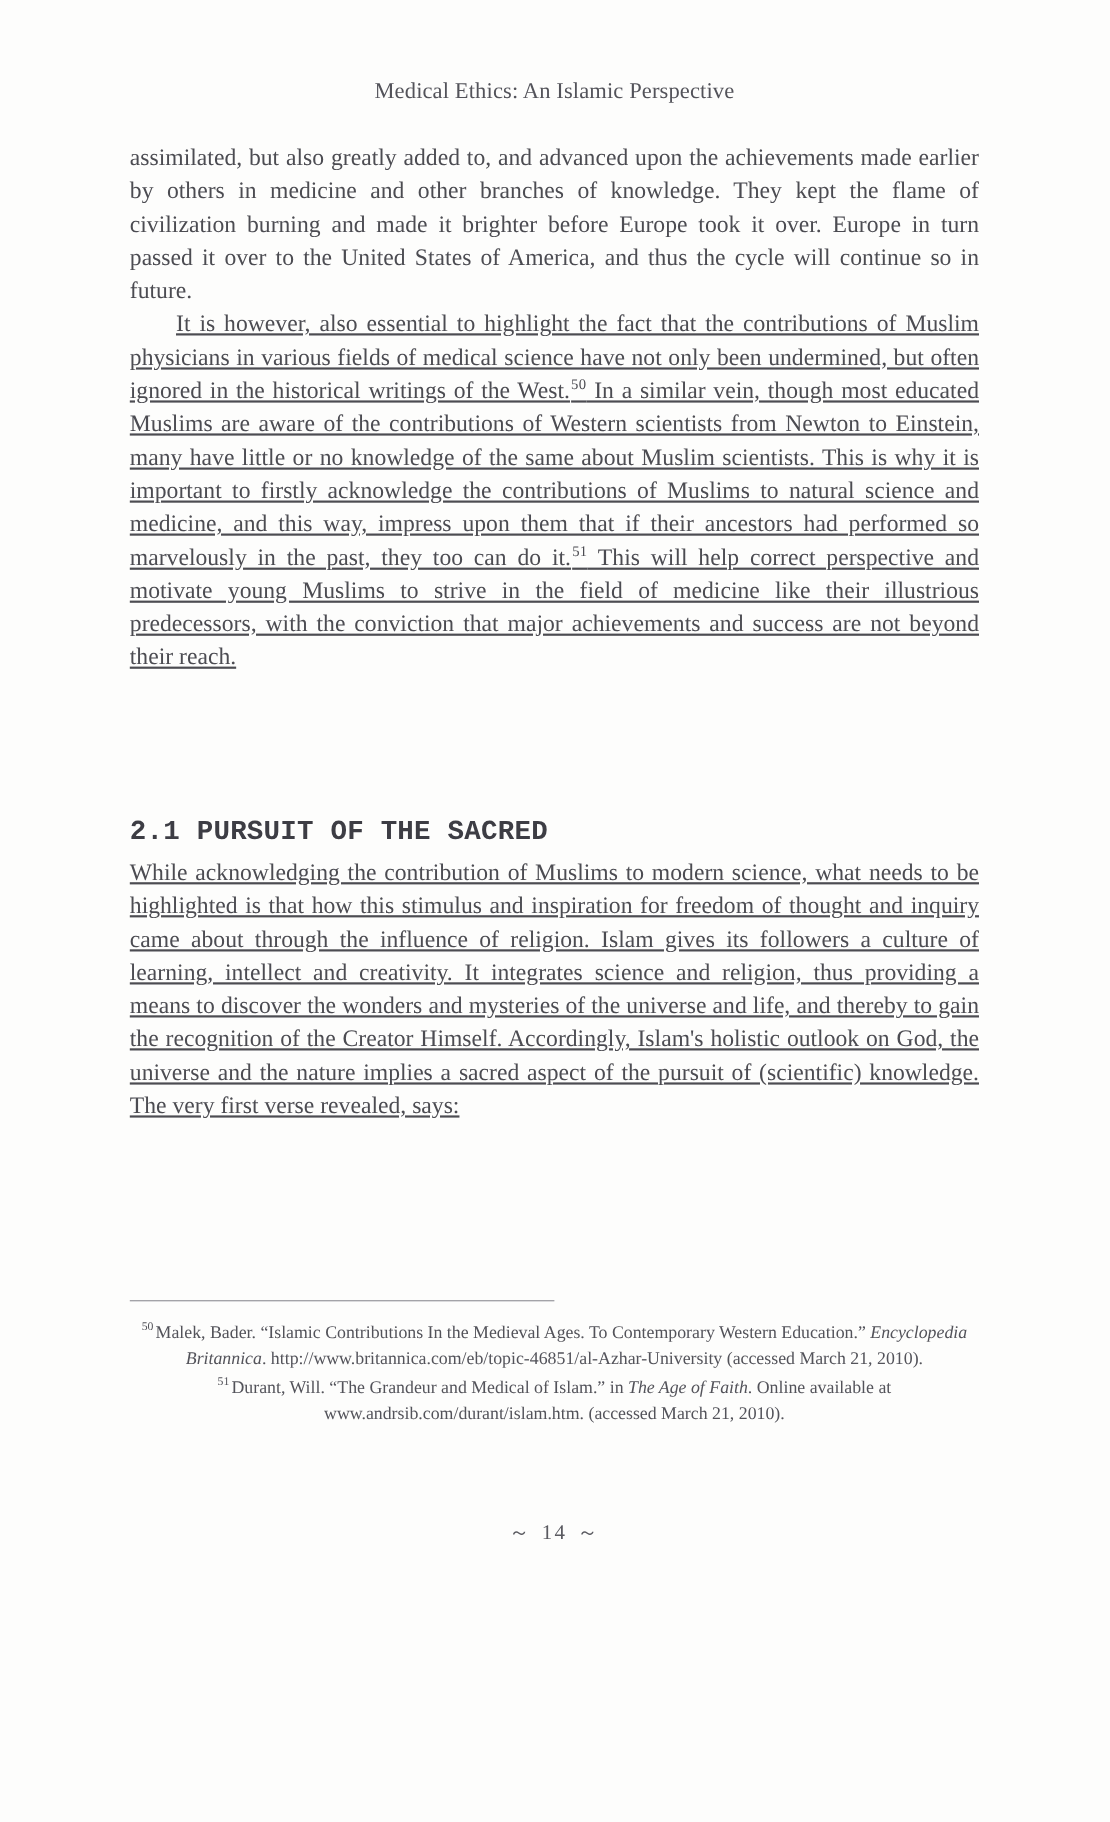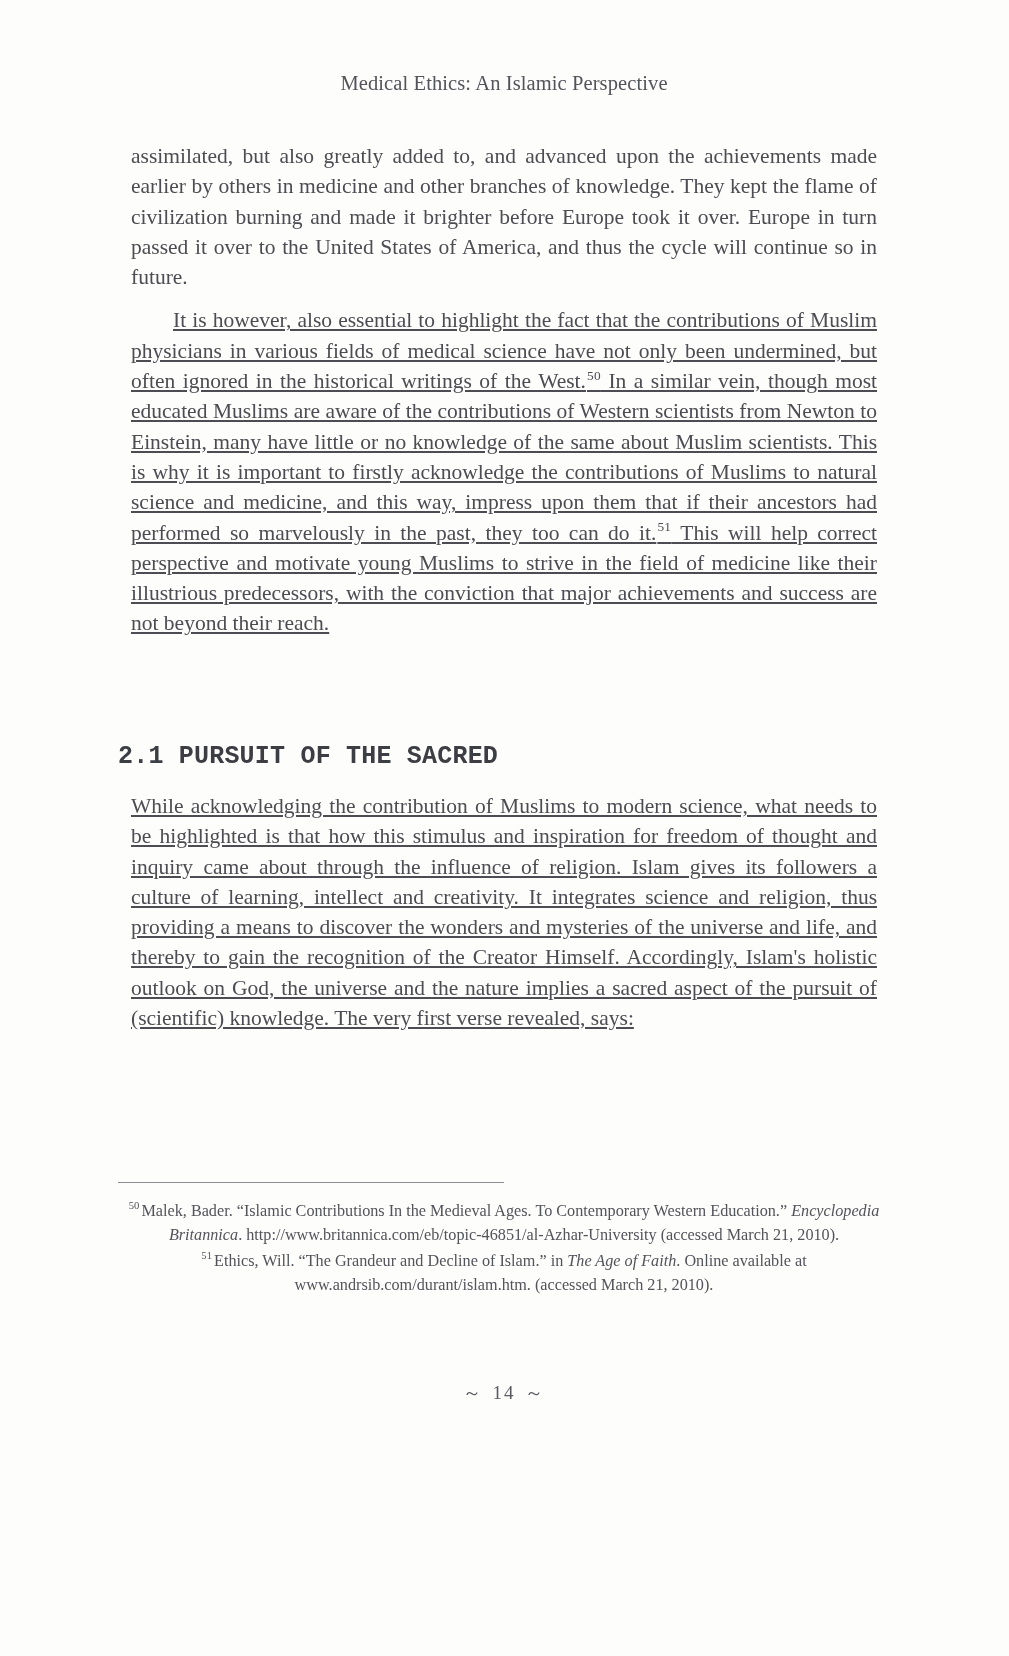--- a/index.html
+++ b/index.html
@@ -40,21 +40,21 @@
   }
 
   
   .body-block {
     position: absolute;
     top: 128px;
     left: 0;
     width: 772px;
   }
   p.para {
-    margin: 13px;
+    margin: 0;
     font-size: 21.5px;
     line-height: 30.3px;
     text-align: justify;
     text-justify: inter-word;
     color: #4c4c52;
     hyphens: none;
   }
   p.para.indent {
     text-indent: 42px;
   }
@@ -167,21 +167,21 @@
 
     <div class="footnotes">
 
       <hr class="footnote-rule">
 
       <p class="footnote">
         <sup class="fn-marker">50</sup><span>Malek, Bader. “Islamic Contributions In the Medieval Ages. To Contemporary Western Education.” </span><span class="ital">Encyclopedia Britannica</span><span>. http://www.britannica.com/eb/topic-46851/al-Azhar-University (accessed March 21, 2010).</span>
       </p>
 
       <p class="footnote">
-        <sup class="fn-marker">51</sup><span>Ethics, Will. “The Grandeur and Decline of Islam.” in </span><span class="ital">The Age of Faith</span><span>. Online available at www.andrsib.com/durant/islam.htm. (accessed March 21, 2010).</span>
+        <sup class="fn-marker">51</sup><span>Durant, Will. “The Grandeur and Medical of Islam.” in </span><span class="ital">The Age of Faith</span><span>. Online available at www.andrsib.com/durant/islam.htm. (accessed March 21, 2010).</span>
       </p>
 
     </div>
 
     <div class="page-number">
       <span class="tilde">～</span><span>14</span><span class="tilde">～</span>
     </div>
 
   </div>
 </div>

